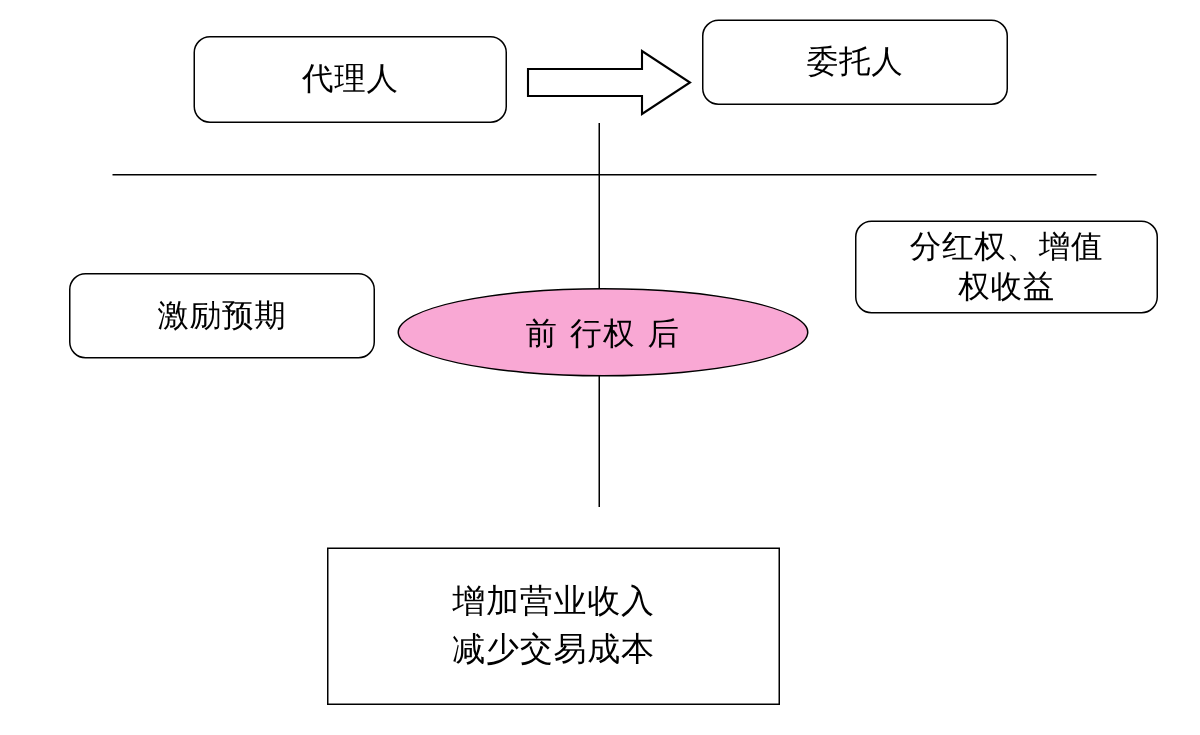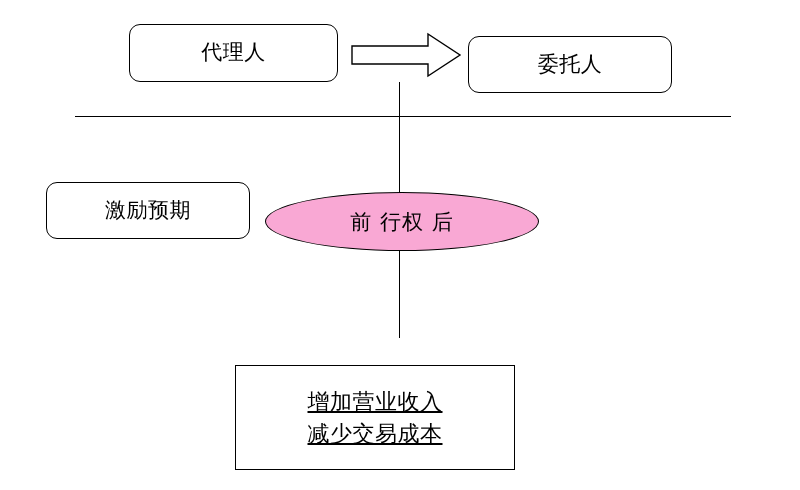--- a/index.html
+++ b/index.html
@@ -31,34 +31,34 @@
     font-size: 21px;
     letter-spacing: 0.5px;
     white-space: pre-line;
     z-index: 3;
   }
   .rounded { border-radius: 11px; }
   .sharp   { border-radius: 0; }
 
   
   #node-agent     { left:129px; top:24px;  width:209px; height:58px; }
-  #node-principal { left:468px; top:36px;  width:204px; height:57px; }
+  #node-principal { left:468px; top:13px;  width:204px; height:57px; }
 
   
   #node-incentive-expectation { left:46px; top:150px; width:204px; height:57px;margin-top:32px; }
   #node-exercise-condition    { left:29px; top:264px; width:204px; height:57px; }
 
   
   #node-dividend-appreciation { left:570px; top:147px; width:202px; height:62px; }
   #node-governance-structure  { left:570px; top:264px; width:202px; height:57px; }
 
   
   #node-outcome {
-    left:235px; top:365px; width:280px; height:105px;
-    font-size: 22px; line-height: 1.45; text-decoration: underline;
+    left:218px; top:365px; width:302px; height:105px;
+    font-size: 22px; line-height: 1.45;
   }
 
   
   #node-phase {
     position: absolute;
     left: 265px; top: 192px;
     width: 272px; height: 57px;
     border: 1.4px solid #000000;
     border-radius: 50%;
     background: #f9a8d4;
@@ -102,20 +102,22 @@
     <svg width="112" height="50" viewBox="0 0 112 50">
       <polygon points="2,16 78,16 78,4 110,25 78,46 78,34 2,34" fill="#ffffff" stroke="#000000" stroke-width="1.4" stroke-linejoin="miter"></polygon>
     </svg>
   </div>
 
   <div class="node rounded" id="node-principal">委托人</div>
 
   <div class="node rounded" id="node-incentive-expectation">激励预期</div>
 
 
+  <div class="node rounded" id="node-dividend-appreciation">分红权、增值
+权收益</div>
 
 
   <div id="node-phase">前  行权   后</div>
 
   <div class="node sharp" id="node-outcome">增加营业收入
 减少交易成本</div>
 
 </div>
 
 </body></html>

